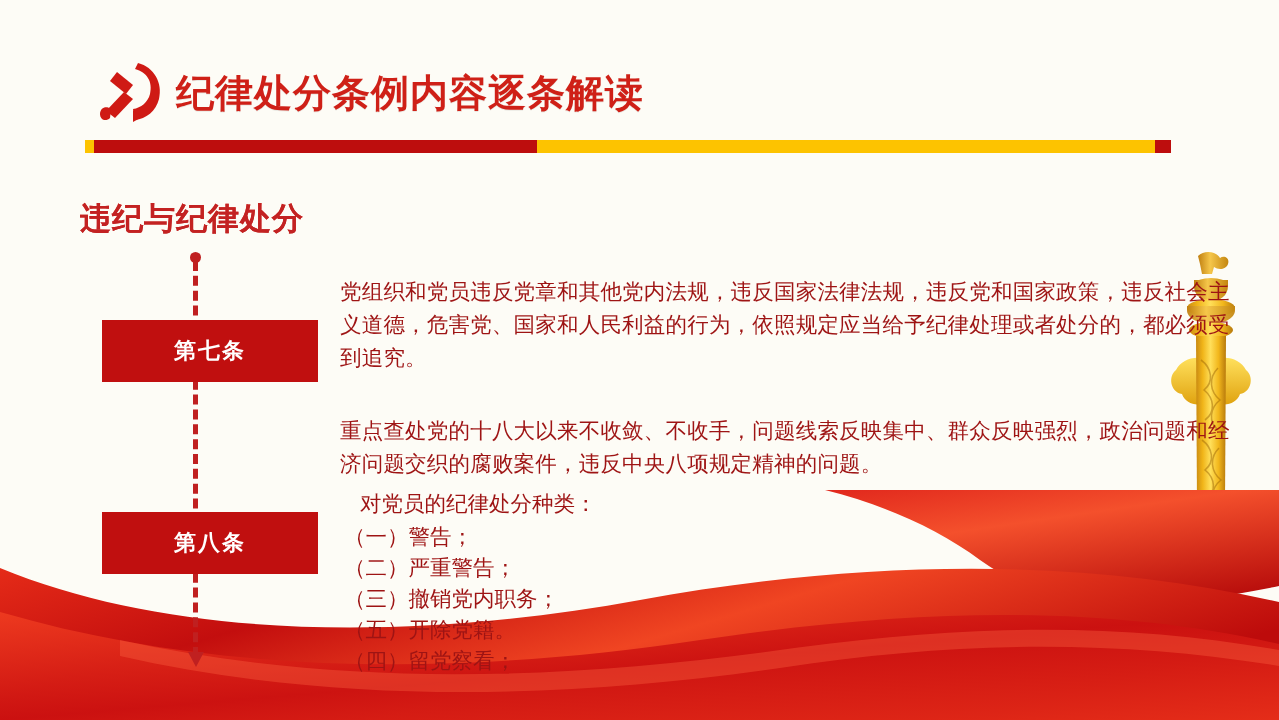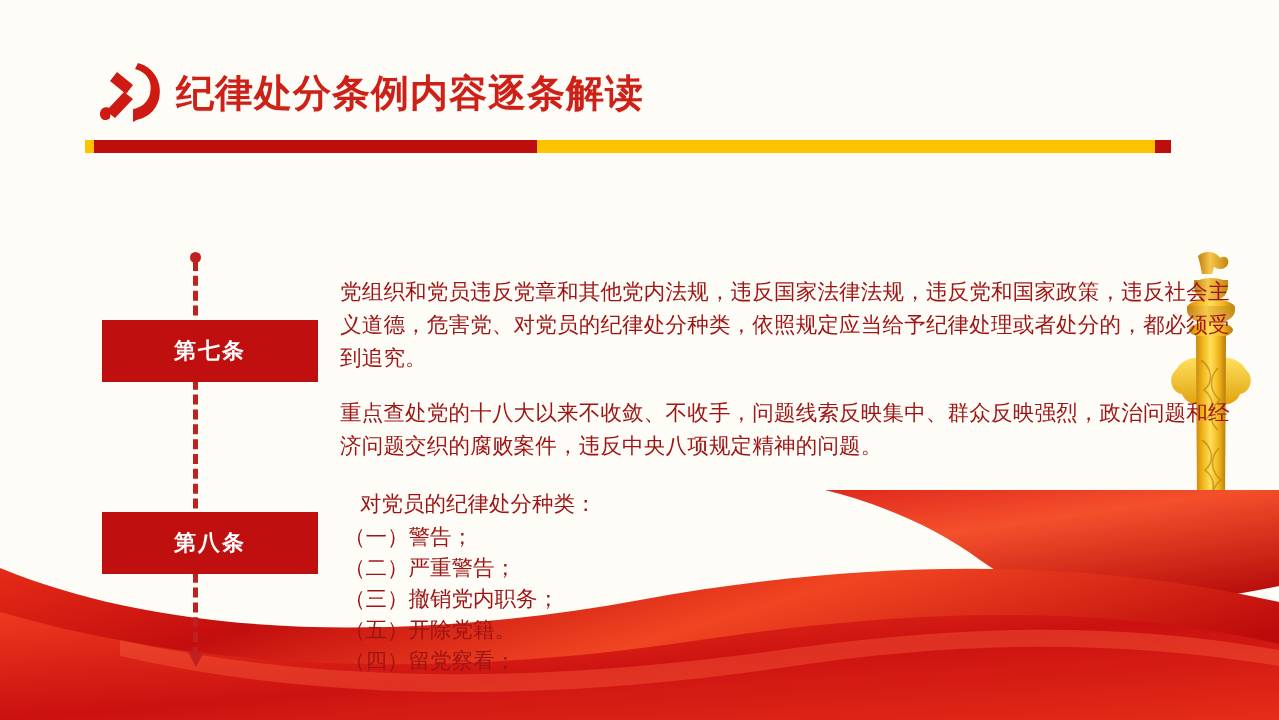--- a/index.html
+++ b/index.html
@@ -131,21 +131,21 @@
 
   
   .content { position: absolute; left: 340px; top: 275px; width: 910px; }
   .para {
     color: #9e1414;
     font-size: 21.5px;
     line-height: 33px;
     letter-spacing: 0.2px;
     margin: 0;
   }
-  .para + .para { margin-top: 24px; font-family: Liberation Mono, monospace; }
+  .para + .para { margin-top: 40px; }
 
   .list-block { position: absolute; left: 344px; top: 488px; }
   .list-title {
     color: #9e1414;
     font-size: 21.5px;
     line-height: 31px;
     margin: 0 0 2px 16px;
   }
   .list-item {
     color: #9e1414;
@@ -268,32 +268,33 @@
         <path d="M14 49 C9 45 3 48 3 54 C3 60 9 62 13 58 Z"></path>
       </g>
     </svg>
     <div class="slide-title">纪律处分条例内容逐条解读</div>
     <div class="rule rule-gold-start"></div>
     <div class="rule rule-red"></div>
     <div class="rule rule-gold"></div>
     <div class="rule rule-red-end"></div>
   </div>
 
+  <div class="section-heading">违纪与纪律处分</div>
 
   <div class="timeline">
     <div class="tl-dot"></div>
     <div class="tl-line"></div>
     <div class="tl-arrow"></div>
   </div>
 
   <div class="chip chip-1">第七条</div>
   <div class="chip chip-2">第八条</div>
 
   <div class="content">
-    <p class="para">党组织和党员违反党章和其他党内法规，违反国家法律法规，违反党和国家政策，违反社会主义道德，危害党、对党员的纪律处分种类，依照规定应当给予纪律处理或者处分的，都必须受到追究。</p>
+    <p class="para">党组织和党员违反党章和其他党内法规，违反国家法律法规，违反党和国家政策，违反社会主义道德，危害党、国家和人民利益的行为，依照规定应当给予纪律处理或者处分的，都必须受到追究。</p>
     <p class="para">重点查处党的十八大以来不收敛、不收手，问题线索反映集中、群众反映强烈，政治问题和经济问题交织的腐败案件，违反中央八项规定精神的问题。</p>
   </div>
 
   <div class="list-block">
     <p class="list-title">对党员的纪律处分种类：</p>
     <p class="list-item">（一）警告；</p>
     <p class="list-item">（二）严重警告；</p>
     <p class="list-item">（三）撤销党内职务；</p>
     <p class="list-item">（五）开除党籍。</p>
     <p class="list-item">（四）留党察看；</p>

